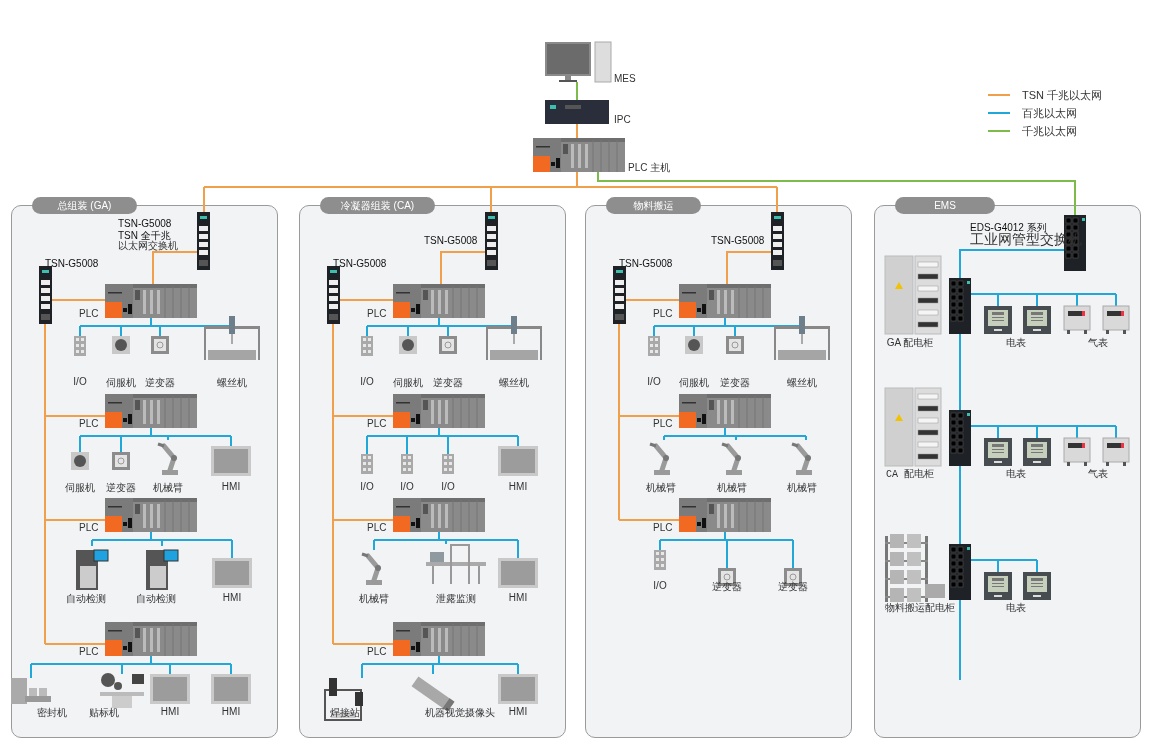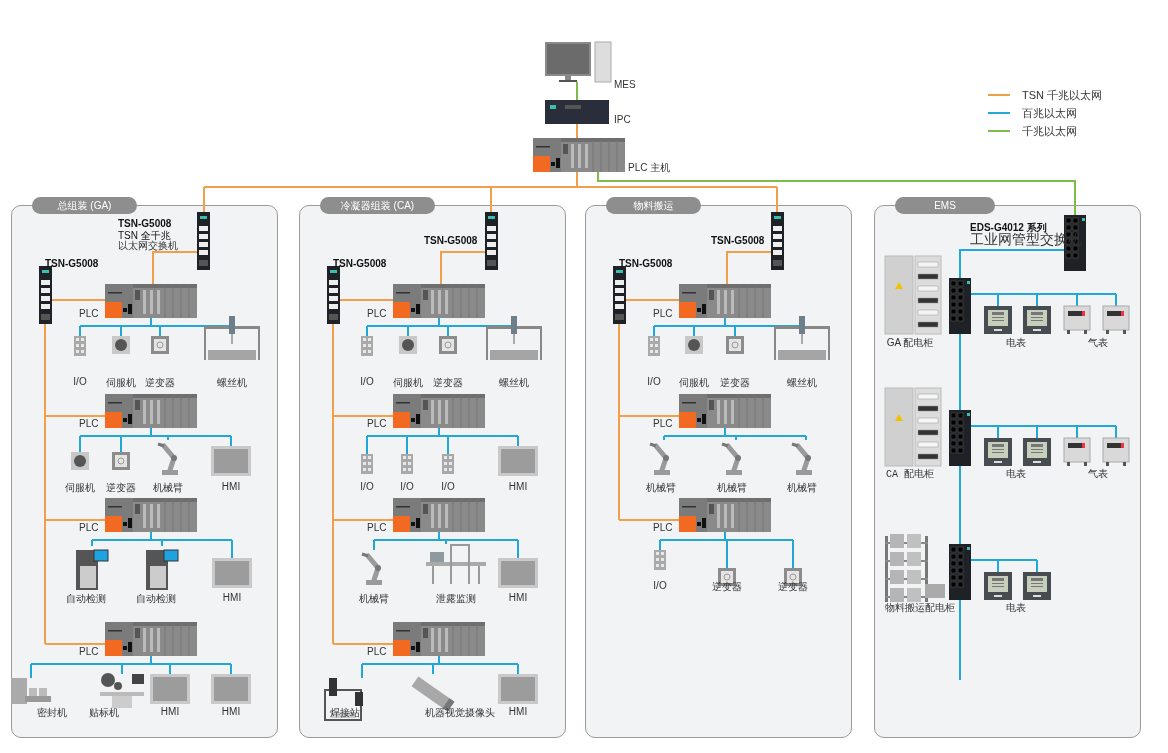--- a/index.html
+++ b/index.html
@@ -2,21 +2,21 @@
 <html><head>
 <meta charset="utf-8">
 <style>
   html,body{margin:0;padding:0;background:#ffffff;}
   body{width:1168px;height:753px;position:relative;overflow:hidden;font-family:"Liberation Sans","DejaVu Sans",sans-serif;color:#333;}
   svg#net{position:absolute;left:0;top:0;width:1168px;height:753px;}
   .panel{position:absolute;background:#f1f3f5;border:1.5px solid #9a9a9a;border-radius:10px;}
   .pill{position:absolute;top:-9px;left:20px;height:17px;line-height:17px;background:#8e8e8e;color:#fff;font-size:10px;border-radius:9px;text-align:center;}
   .lbl{position:absolute;font-size:10px;color:#333;white-space:nowrap;}
   .lbl.c{transform:translateX(-50%);}
-  .bold{font-weight:bold;color:#111;}
+  .bold{font-weight:normal;color:#111;}
   .legend{position:absolute;left:988px;top:86px;font-size:11px;}
   .legend .row{height:18px;display:flex;align-items:center;}
   .legend .sw{width:22px;height:2px;margin-right:12px;}
 </style>
 </head>
 <body>
 
 <div class="panel" style="left:11px;top:205px;width:265px;height:531px;">
   <div class="pill" style="width:105px;">总组装 (GA)</div>
 </div>
@@ -828,21 +828,21 @@
   <div class="row">
       <span class="sw" style="background:#22a8d8"></span>
       <span>百兆以太网</span>
     </div>
   <div class="row">
       <span class="sw" style="background:#7dbb4a"></span>
       <span>千兆以太网</span>
     </div>
 </div>
 
-<div class="lbl" style="left:614px;top:79px;">MES</div>
+<div class="lbl" style="left:614px;top:73px;">MES</div>
 <div class="lbl" style="left:614px;top:114px;">IPC</div>
 <div class="lbl" style="left:628px;top:161px;">PLC 主机</div>
 
 <div class="lbl bold" style="left:118px;top:218px;">TSN-G5008</div>
 <div class="lbl bold" style="left:118px;top:229px;font-weight:normal;">TSN 全千兆</div>
 <div class="lbl" style="left:118px;top:239px;">以太网交换机</div>
 <div class="lbl bold" style="left:45px;top:258px;">TSN-G5008</div>
 
 <div class="lbl bold" style="left:424px;top:235px;">TSN-G5008</div>
 <div class="lbl bold" style="left:333px;top:258px;">TSN-G5008</div>

